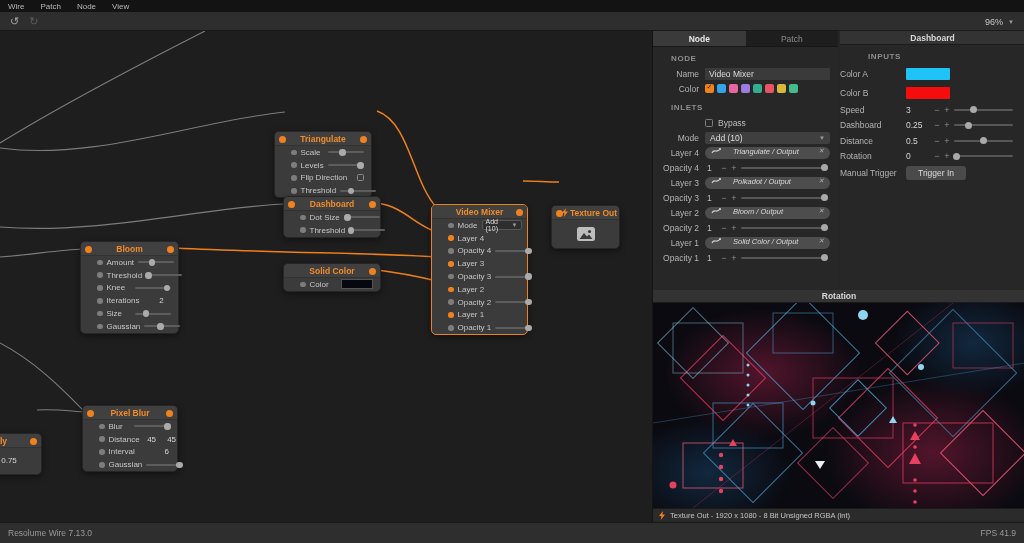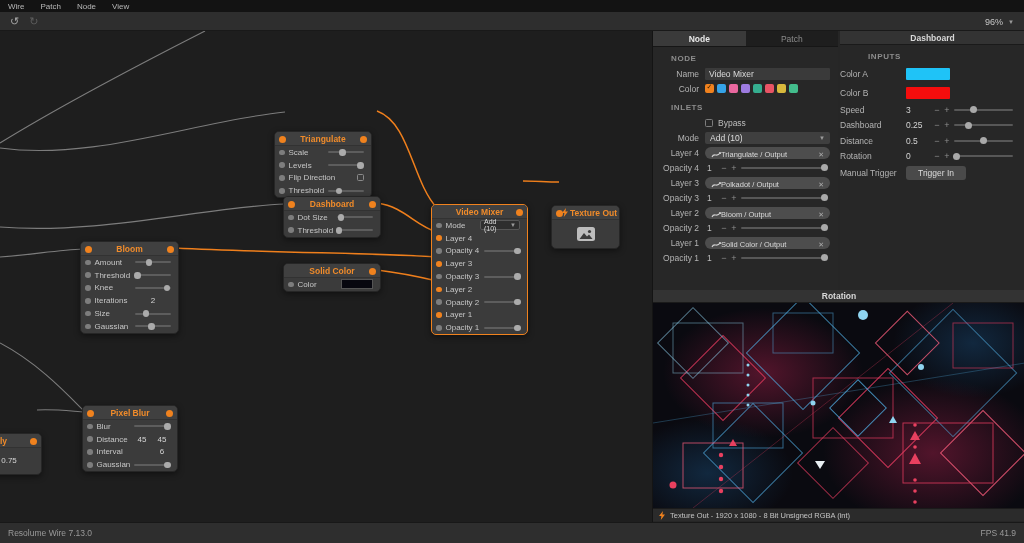--- a/index.html
+++ b/index.html
@@ -26,21 +26,21 @@
   .canvas { position:absolute; left:0; top:31px; width:652px; height:491px; background:#1e1e1e; overflow:hidden; }
   .wires { position:absolute; left:0; top:0; }
   .node { position:absolute; background:#3b3b3b; border:1px solid #262626; border-radius:5px;
     box-shadow:0 2px 6px rgba(0,0,0,.45); font-size:8px; color:#cfcfcf; }
   .node.selected { border:1.5px solid #f0821e; }
   .node-header { position:relative; height:14px; display:flex; align-items:center; justify-content:center;
     border-bottom:1px solid #323232; background:#404040; border-radius:4px 4px 0 0; }
   .node-title { font-size:8.5px; font-weight:bold; color:#f08b2a; white-space:nowrap; }
   .hport { position:absolute; top:3.5px; width:7px; height:7px; border-radius:50%; background:#f0821e; }
   .hport.l { left:4px; } .hport.r { right:4px; }
-  .nrow { display:flex; align-items:center; height:12.8px; padding:0 7px 0 4px; gap:4px; }
+  .nrow { display:flex; align-items:center; height:12.8px; padding:0 7px 0 16px; gap:4px; }
   .rport { width:5.5px; height:5.5px; border-radius:50%; background:#7d7d7d; flex:none; }
   .rport.on { background:#f0821e; }
   .nlabel { flex:1; color:#c6c6c6; white-space:nowrap; }
   .mslider { position:relative; width:36px; height:2px; background:#5d5d5d; border-radius:1px; flex:none; }
   .mknob { position:absolute; top:-2.2px; width:6.5px; height:6.5px; margin-left:-3px; border-radius:50%; background:#ababab; }
   .nvalue { width:36px; text-align:center; flex:none; color:#d5d5d5; }
   .nvalue.half { width:16px; }
   .ncheck { width:7px; height:7px; border:1px solid #8a8a8a; border-radius:1.5px; flex:none; }
   .mini-select { width:40px; height:10px; background:#2e2e2e; border:1px solid #565656; border-radius:2px;
     display:flex; align-items:center; justify-content:space-between; padding:0 3px; font-size:7px; color:#ddd; flex:none;}
@@ -57,22 +57,22 @@
   .ilabel { width:52px; text-align:right; padding-right:6px; flex:none; color:#b4b4b4; white-space:nowrap;}
   .isection { color:#8d8d8d; font-size:8px; letter-spacing:.6px; margin:7px 0 3px 18px; font-weight:bold;}
   .itext { flex:1; height:12px; background:#3a3a3a; border:none; color:#dcdcdc; font-size:8.5px; padding:0 4px;
     font-family:"Liberation Sans",sans-serif; border-radius:1px;}
   .swatches { display:flex; gap:3px; }
   .swatch { width:9px; height:9px; border-radius:2px; position:relative; }
   .swatch.sel::after { content:"✓"; position:absolute; left:1.5px; top:-1px; font-size:7px; color:#3a2000; }
   .icheck { width:8px; height:8px; border:1px solid #7d7d7d; border-radius:1.5px; margin-right:5px;}
   .iselect { flex:1; height:12px; background:#3f3f3f; border-radius:2px; display:flex; align-items:center;
     justify-content:space-between; padding:0 5px; color:#ddd;}
-  .chip { flex:1; height:12px; background:#4d4d4d; border-radius:6px; display:flex; align-items:flex-end;
-    gap:0; padding:0 6px; color:#d8d8d8; font-size:7.5px; white-space:nowrap; }
+  .chip { flex:1; height:12px; background:#4d4d4d; border-radius:6px; display:flex; align-items:flex-start;
+    gap:12px; padding:0 6px; color:#d8d8d8; font-size:7.5px; white-space:nowrap;font-style:italic; }
   .chip .x { margin-left:auto; color:#aaa; font-size:7px; }
   .opval { width:14px; text-align:left; padding-left:2px; flex:none; }
   .minus,.plus { color:#8f8f8f; width:10px; text-align:center; flex:none; font-size:9px;}
   .islider { position:relative; flex:1; height:2px; background:#575757; border-radius:1px; margin:0 2px;}
   .iknob { position:absolute; top:-2.5px; width:7px; height:7px; margin-left:-3.5px; border-radius:50%; background:#a9a9a9;}
 
   .dashboard { position:absolute; left:187px; top:0; width:185px; height:259px; background:#272727; font-size:8.5px; color:#bdbdbd;}
   .pane-title { height:14px; background:#333333; display:flex; align-items:center; justify-content:center;
     font-size:8.5px; font-weight:bold; color:#d8d8d8; border-bottom:1px solid #1a1a1a;}
   .drow { display:flex; align-items:center; height:15.5px; padding:0 10px 0 0;}

